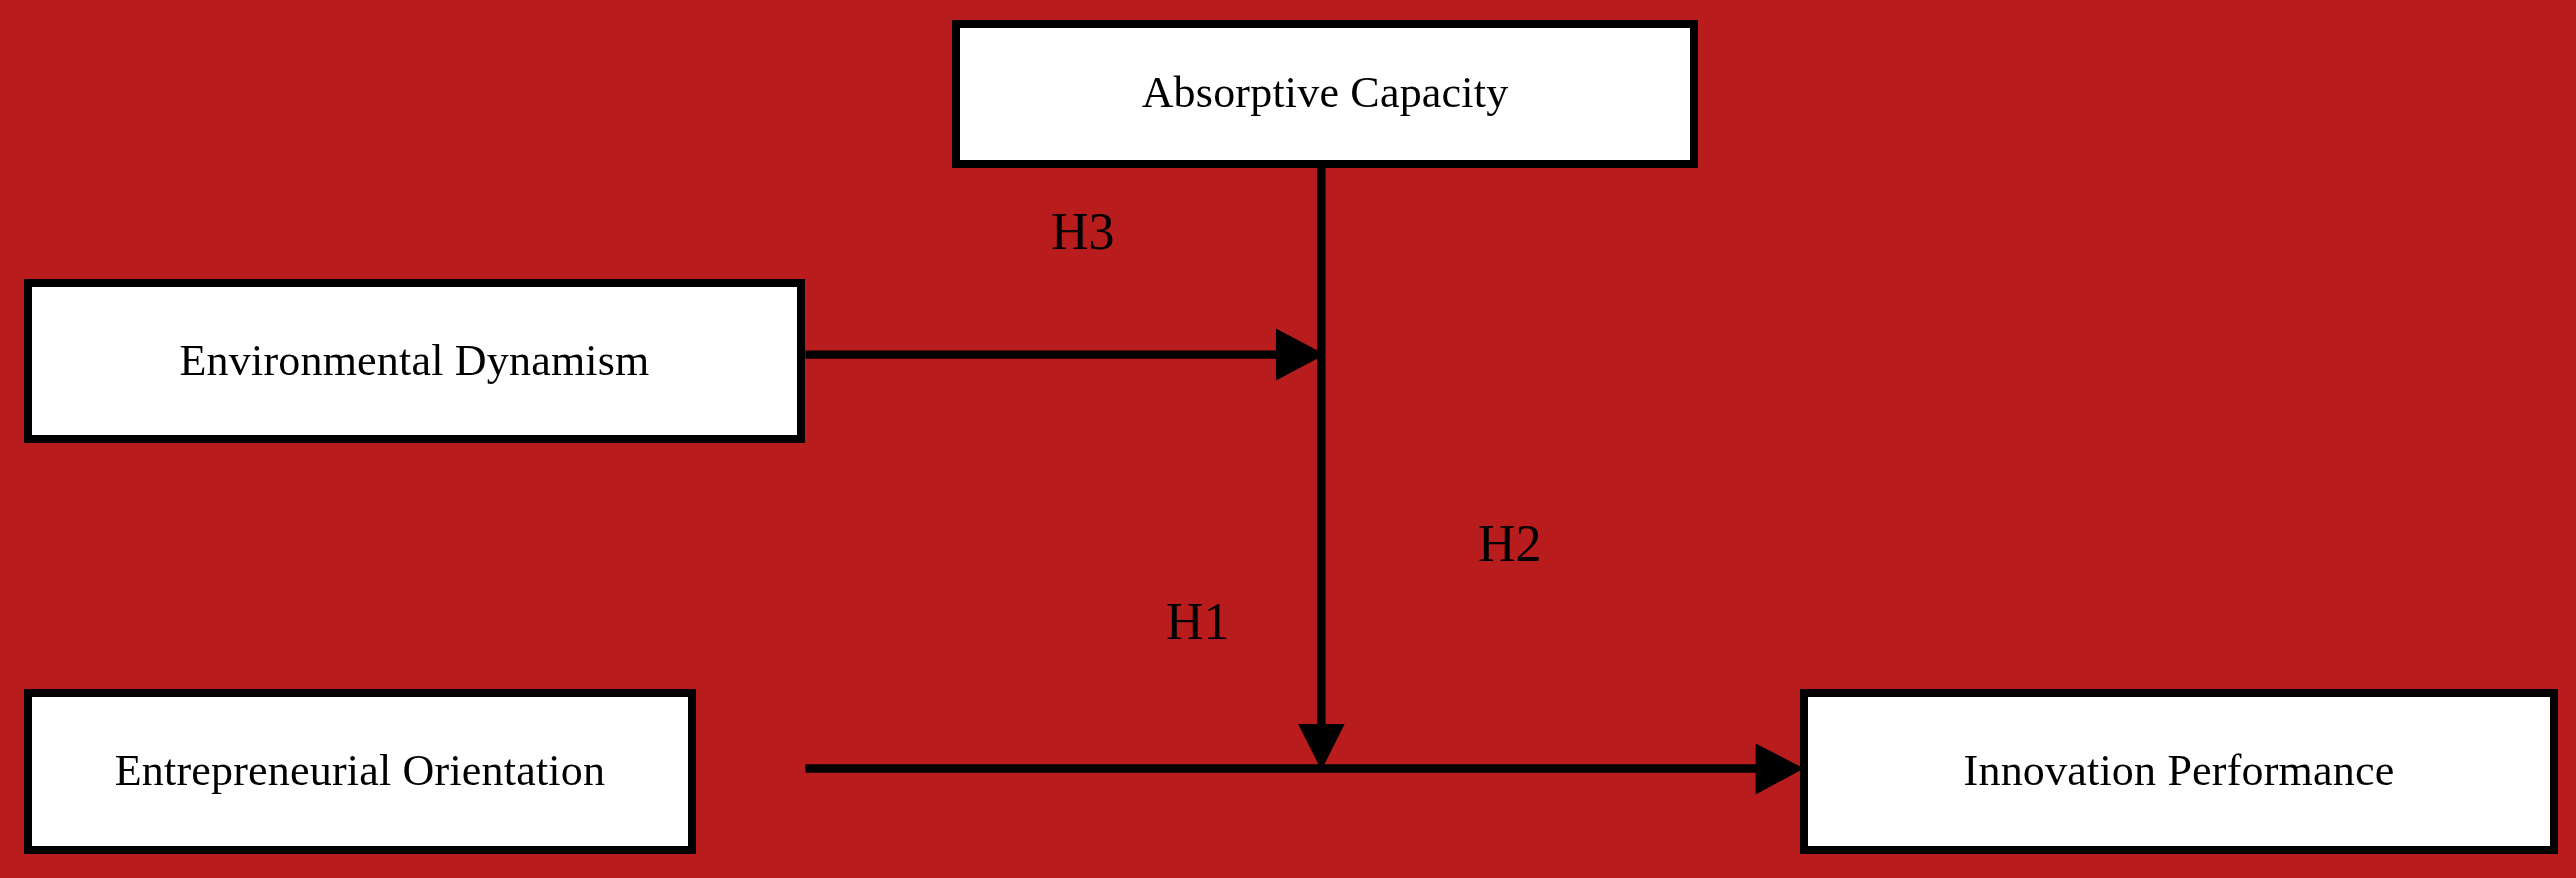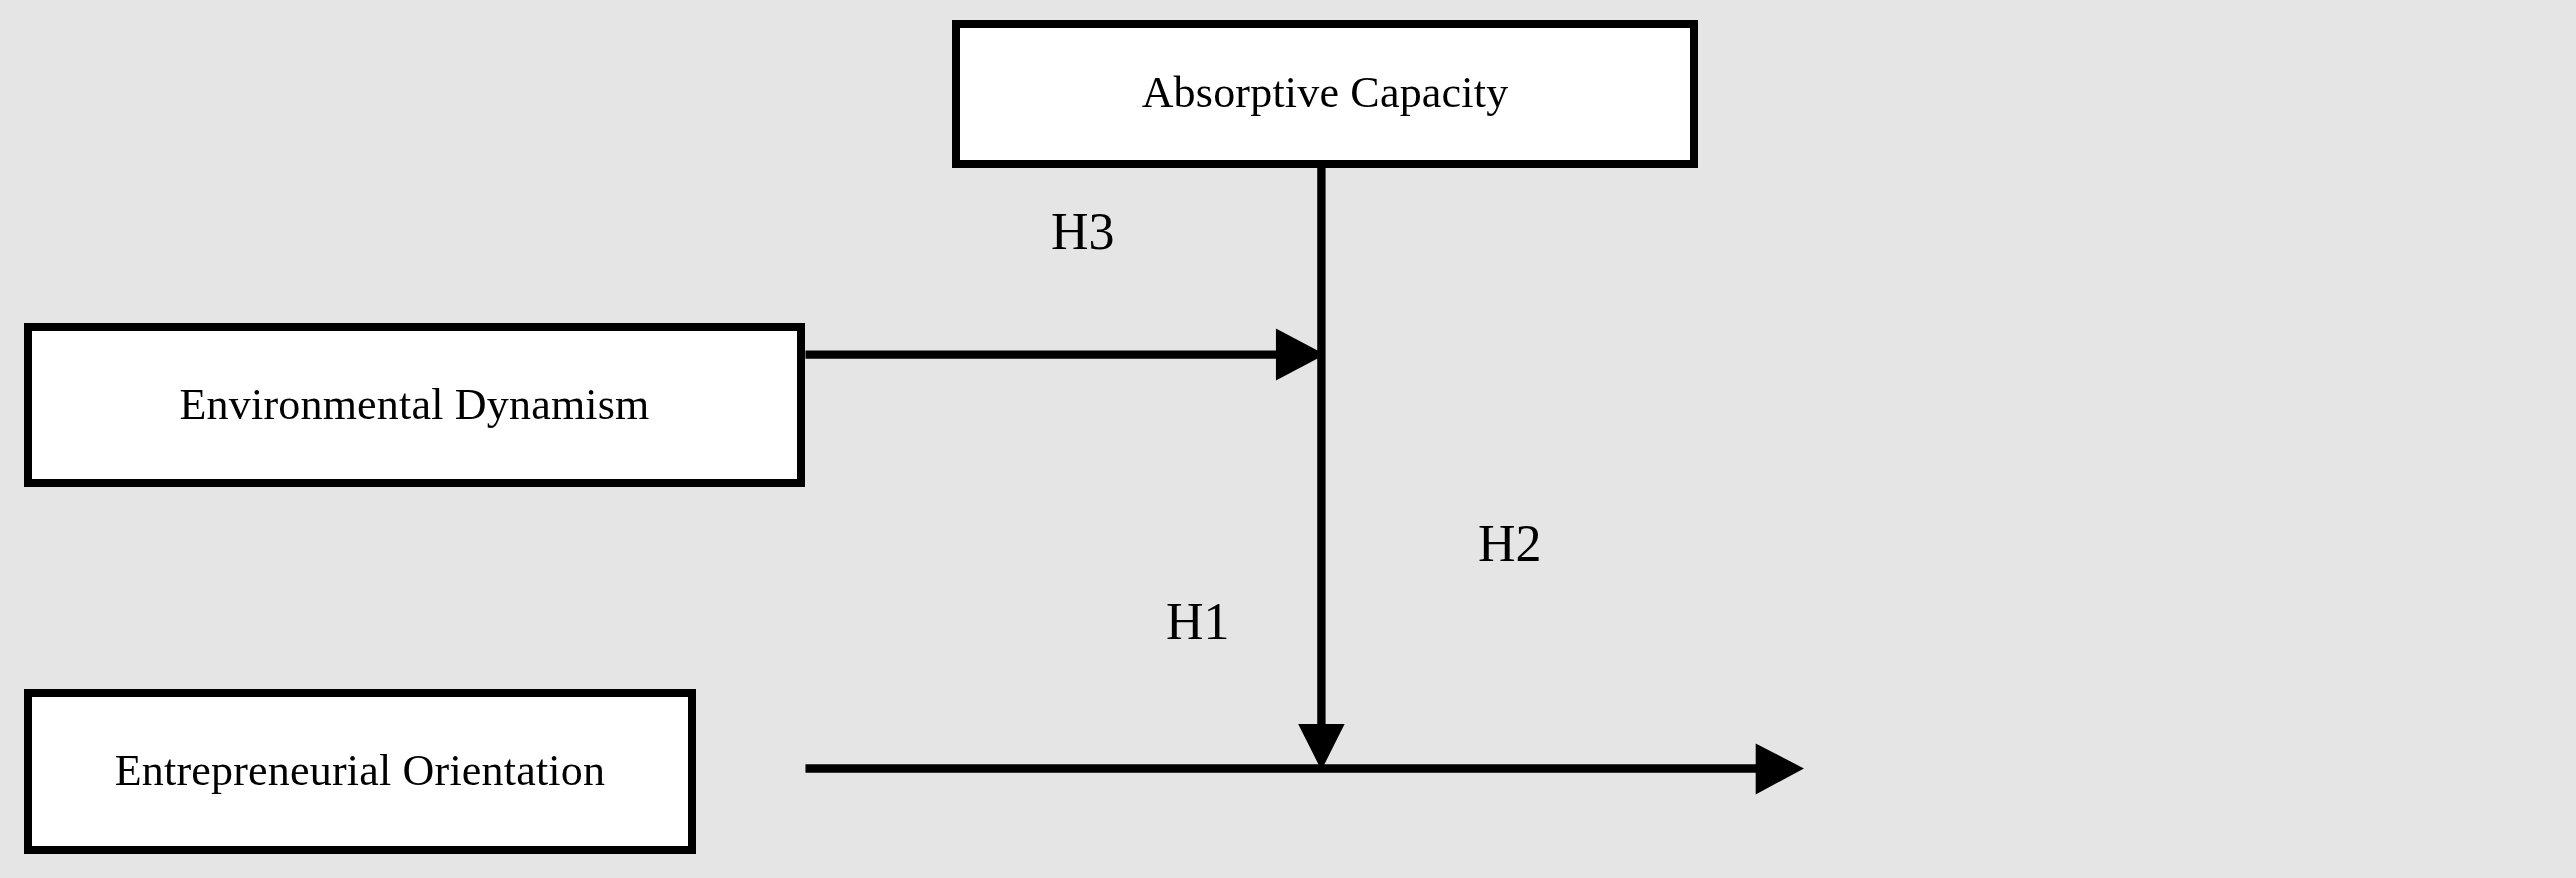--- a/index.html
+++ b/index.html
@@ -8,21 +8,21 @@
     padding: 0;
     background: #ffffff;
   }
   body {
     font-family: "Liberation Serif", "DejaVu Serif", serif;
   }
   #canvas {
     position: relative;
     width: 2576px;
     height: 879px;
-    background: #e5e5e5;
+    background: #b91c1c;
     overflow: hidden;
   }
   
   .node-box {
     position: absolute;
     box-sizing: border-box;
     background: #ffffff;
     border: 8.4px solid #000000;
     display: flex;
     align-items: center;
@@ -34,21 +34,21 @@
     font-size: 44px;
     line-height: 1.1;
     color: #000000;
     white-space: nowrap;
     letter-spacing: 0.2px;
   }
   #box-absorptive-capacity {
     left: 952px; top: 19.5px; width: 746px; height: 148px;
   }
   #box-environmental-dynamism {
-    left: 24px; top: 279px; width: 781px; height: 164px; margin-top: 44px;
+    left: 24px; top: 279px; width: 781px; height: 164px;
   }
   #box-entrepreneurial-orientation {
     left: 24px; top: 689px; width: 672px; height: 165px;
   }
   #box-innovation-performance {
     left: 1800px; top: 689px; width: 758px; height: 165px;
   }
   
   #connectors {
     position: absolute;
@@ -99,20 +99,23 @@
   </div>
 
   <div class="node-box" id="box-environmental-dynamism">
     <span class="node-label">Environmental Dynamism</span>
   </div>
 
   <div class="node-box" id="box-entrepreneurial-orientation">
     <span class="node-label">Entrepreneurial Orientation</span>
   </div>
 
+  <div class="node-box" id="box-innovation-performance">
+    <span class="node-label">Innovation Performance</span>
+  </div>
 
   <span class="path-label" id="label-h3">H3</span>
 
   <span class="path-label" id="label-h2">H2</span>
 
   <span class="path-label" id="label-h1">H1</span>
 
 </div>
 
 

